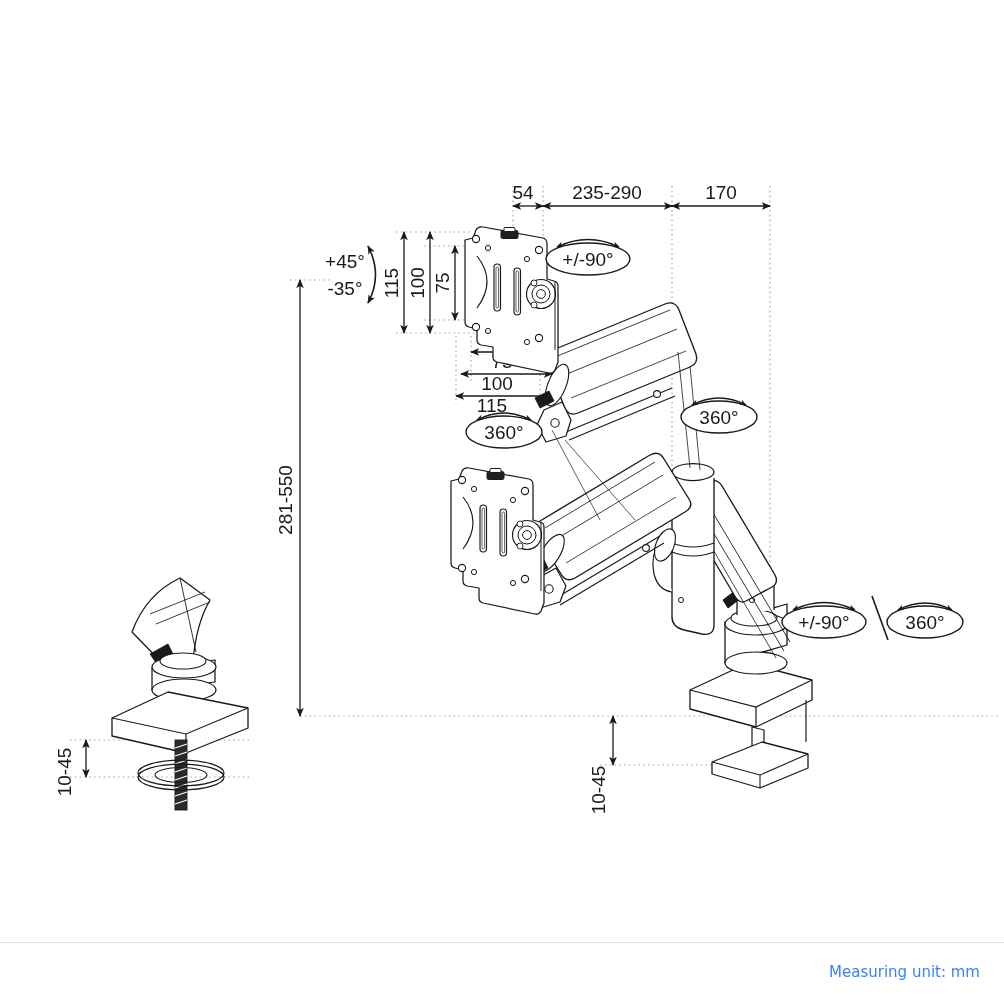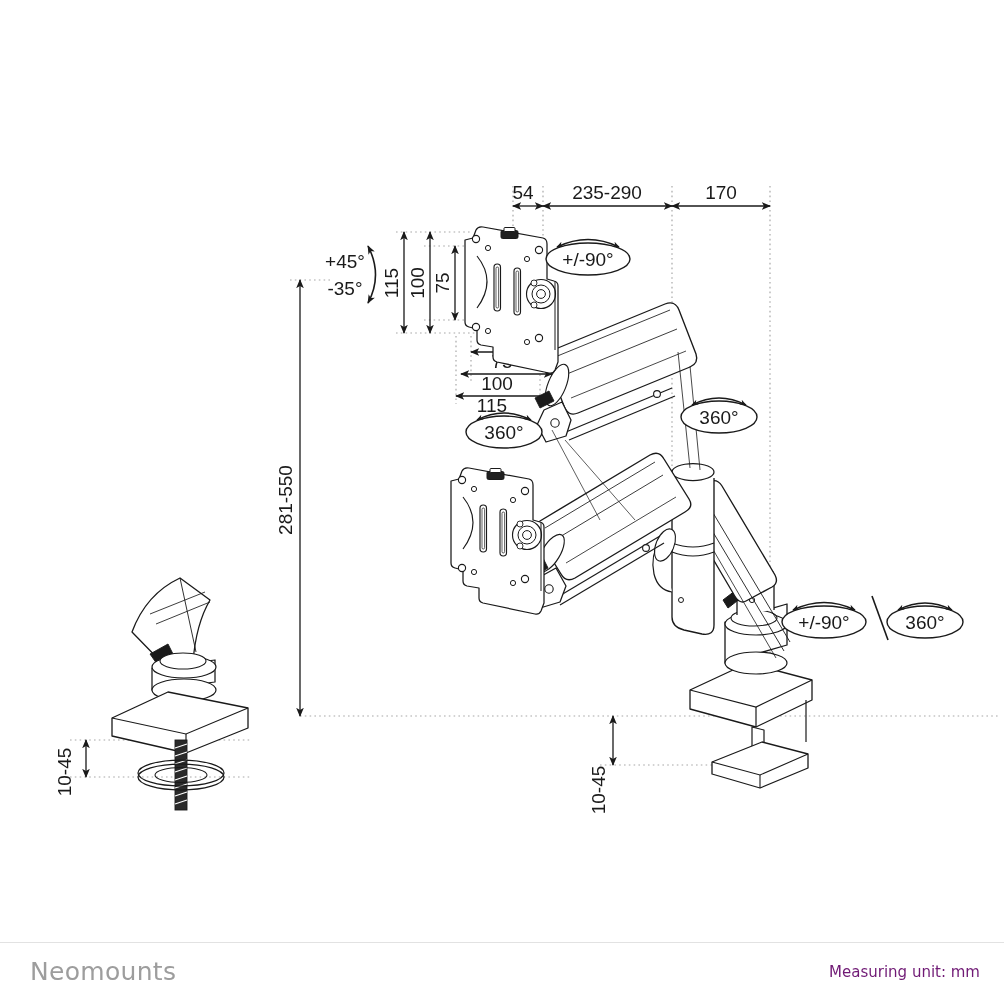--- a/index.html
+++ b/index.html
@@ -38,21 +38,21 @@
     color: #9d9d9d;
     font-family: "DejaVu Sans", sans-serif;
     letter-spacing: 0.3px;
     white-space: nowrap;
   }
   .unit-note {
     position: absolute;
     right: 24px;
     top: 20px;
     font-size: 15px;
-    color: #701a75;
+    color: #3b82f6;
     font-family: "DejaVu Sans", sans-serif;
     white-space: nowrap;
   }
 </style>
 </head>
 <body>
 
 <svg id="sheet" viewBox="0 0 1004 1004" xmlns="http://www.w3.org/2000/svg">
   <defs>
     <marker id="arrEnd" viewBox="0 0 10 10" refX="9" refY="5" markerWidth="7" markerHeight="7" orient="auto-start-reverse">
@@ -339,15 +339,14 @@
   <line x1="888" y1="640" x2="872" y2="596" stroke="#1a1a1a" stroke-width="1.6"></line>
 
   <g>
     <ellipse cx="925" cy="622" rx="38" ry="16" fill="#ffffff" stroke="#1a1a1a" stroke-width="1.4"></ellipse>
     <path d="M898,610 Q925,596 952,610" fill="none" stroke="#1a1a1a" stroke-width="1.5" marker-start="url(#arrTiny)" marker-end="url(#arrTiny)"></path>
     <text x="925" y="629" font-size="19" fill="#1a1a1a" text-anchor="middle" font-family="Liberation Sans, sans-serif">360°</text>
   </g>
 </svg>
 
 <div class="footer">
-  <div class="brand">Neomounts</div>
   <div class="unit-note">Measuring unit: mm</div>
 </div>
 
 </body></html>

